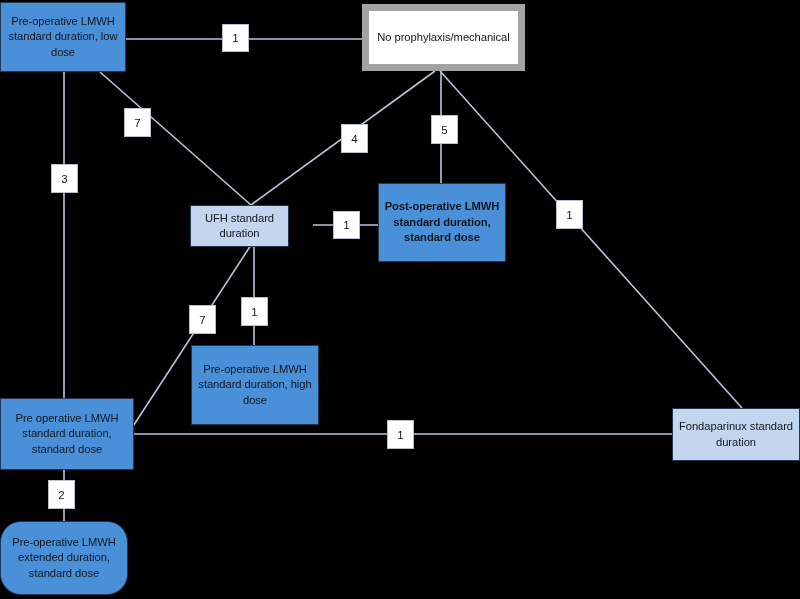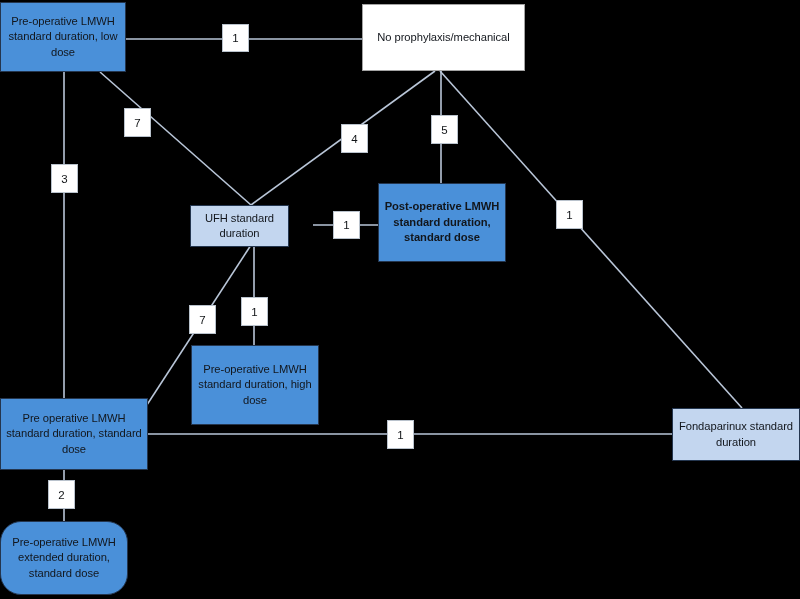--- a/index.html
+++ b/index.html
@@ -39,21 +39,21 @@
     z-index: 5;
   }
   .node-fill-mid {
     background: #4a90d9;
   }
   .node-fill-light {
     background: #c3d6ef;
   }
   .node-fill-white {
     background: #ffffff;
-    border: 1px solid #a3a3a3;
+    border: 7px solid #a3a3a3;
   }
   .node span {
     display: block;
     width: 100%;
   }
   .edge-label {
     position: absolute;
     box-sizing: border-box;
     background: #ffffff;
     border: 1px solid #b9c2cc;
@@ -93,21 +93,21 @@
       </div>
       <div class="node node-fill-light" style="left: 190px; top: 205px; width: 99px; height: 40px;">
         <span>UFH standard duration</span>
       </div>
       <div class="node node-fill-mid" style="left: 378px; top: 183px; width: 128px; height: 79px; font-weight: bold;">
         <span>Post-operative LMWH standard duration, standard dose</span>
       </div>
       <div class="node node-fill-mid" style="left: 191px; top: 345px; width: 128px; height: 80px;">
         <span>Pre-operative LMWH standard duration, high dose</span>
       </div>
-      <div class="node node-fill-mid" style="left: 0px; top: 398px; width: 148px; height: 72px;">
+      <div class="node node-fill-mid" style="left: 0px; top: 398px; width: 134px; height: 72px;">
         <span>Pre operative LMWH standard duration, standard dose</span>
       </div>
       <div class="node node-fill-mid" style="left: 0px; top: 521px; width: 128px; height: 74px; border-radius: 21px;">
         <span>Pre-operative LMWH extended duration, standard dose</span>
       </div>
       <div class="node node-fill-light" style="left: 672px; top: 408px; width: 128px; height: 53px; justify-content: center;">
         <span>Fondaparinux standard duration</span>
       </div>
     </div>
   <div id="labels">

